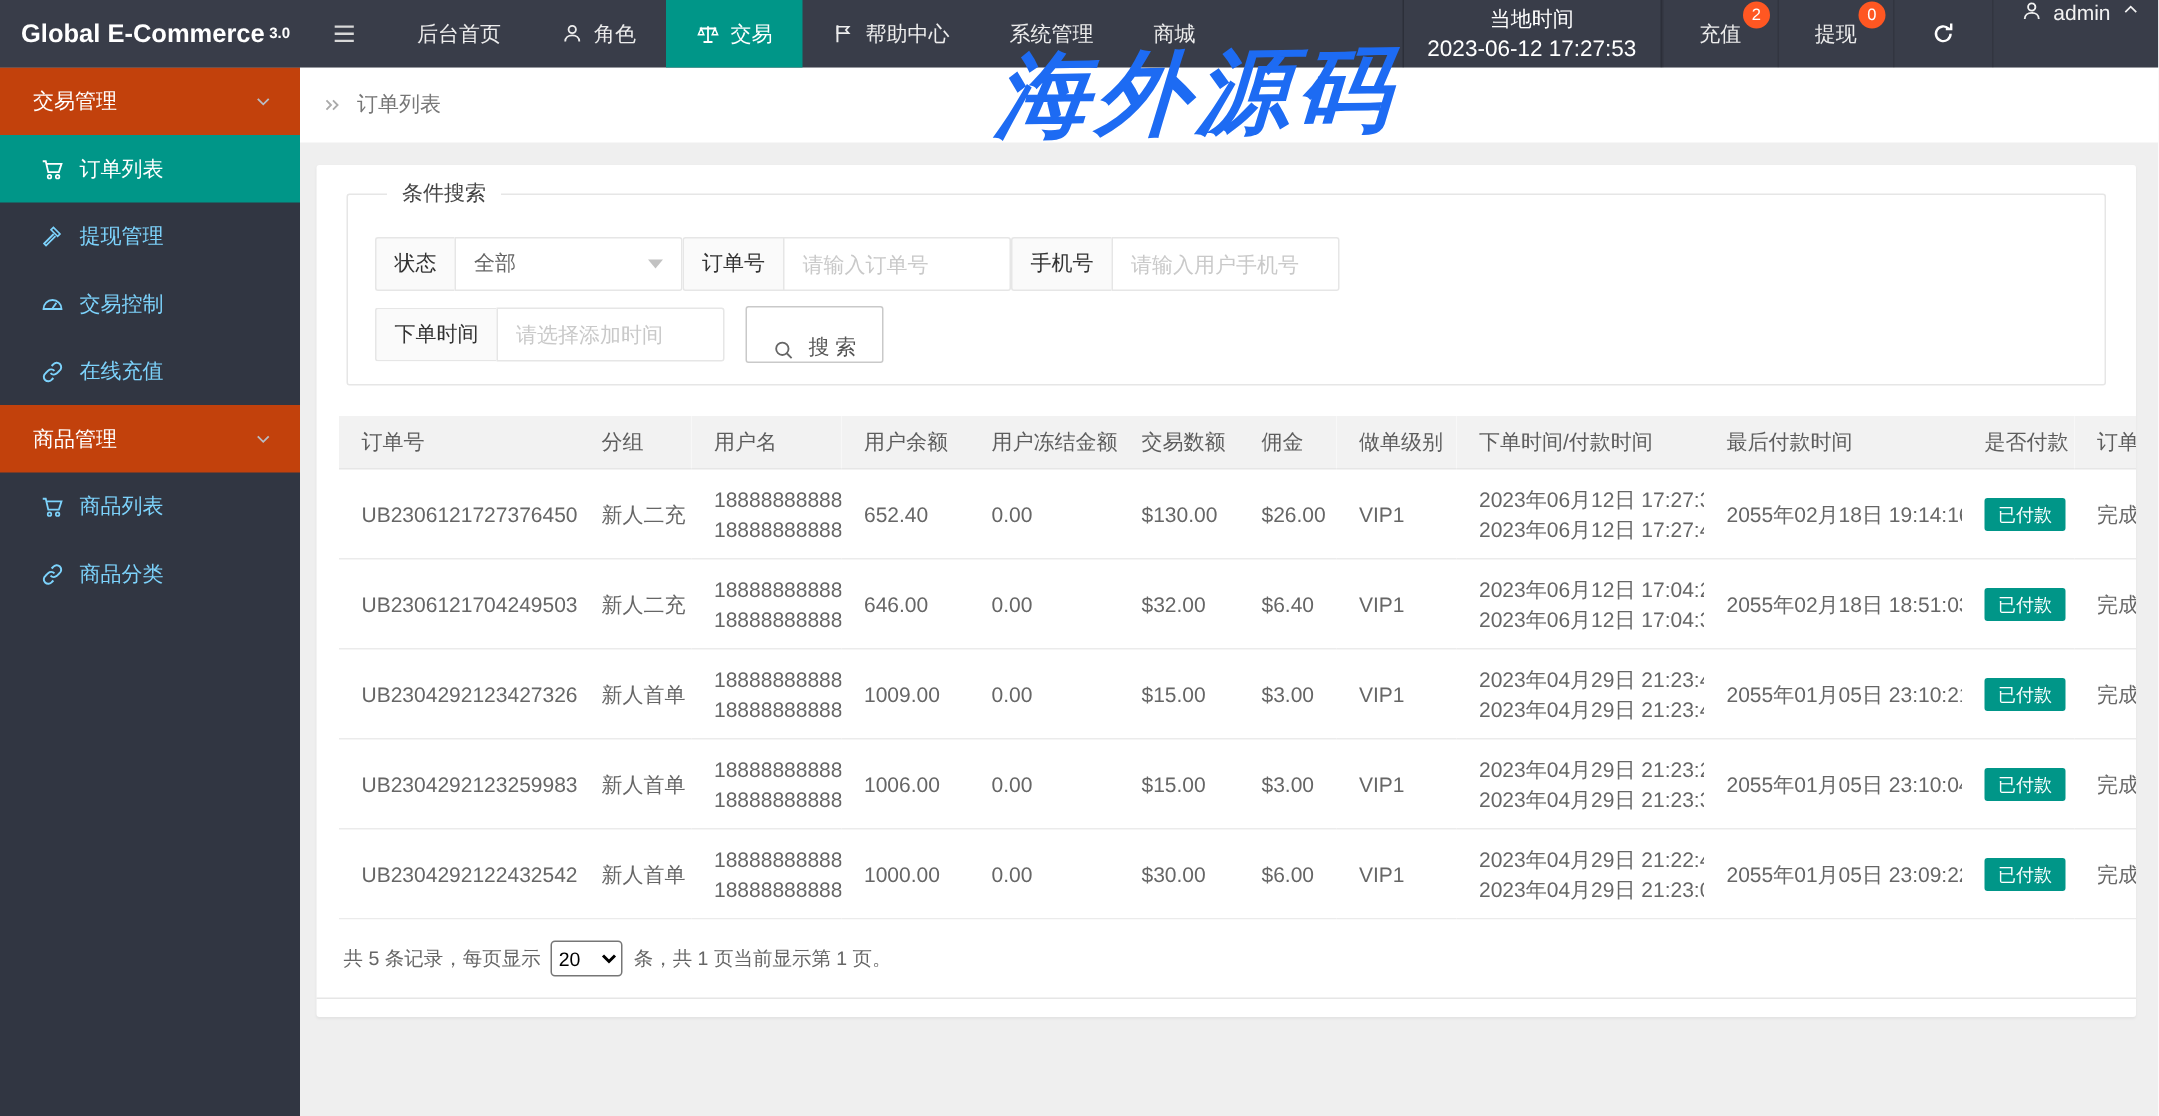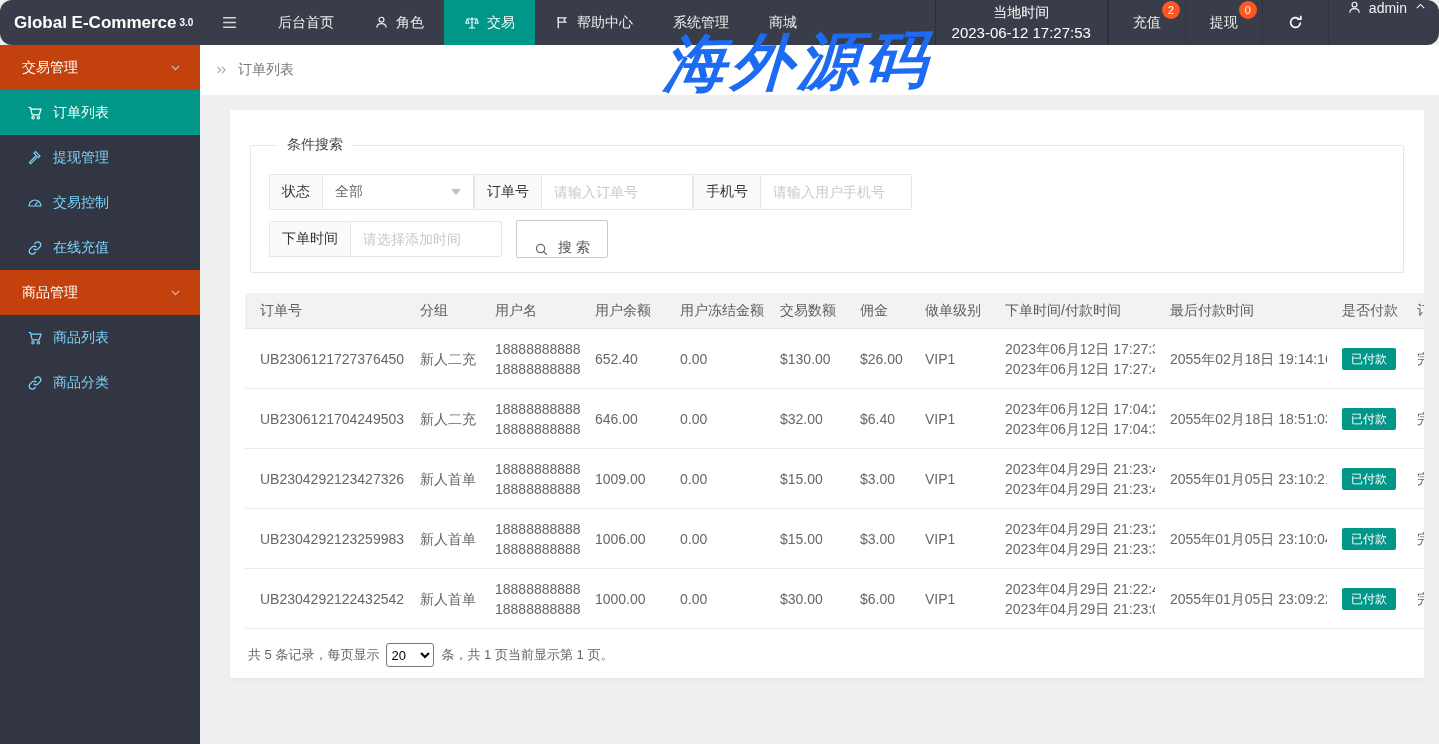--- a/index.html
+++ b/index.html
@@ -1,20 +1,20 @@
 <!DOCTYPE html>
 <html><head>
 <meta charset="utf-8">
 <style>
   html,body{margin:0;padding:0;}
   body{font-family:"Liberation Sans","DejaVu Sans",sans-serif;}
   .screen{position:relative;width:1439px;height:744px;background:#efefef;overflow:hidden;}
 
   
-  .topbar{position:absolute;top:0;left:0;width:100%;height:45px;background:#393D49;display:flex;align-items:stretch;z-index:10;border-radius:12px;}
+  .topbar{position:absolute;top:0;left:0;width:100%;height:45px;background:#393D49;display:flex;align-items:stretch;z-index:10;}
   .logo{width:200px;box-sizing:border-box;display:flex;align-items:center;padding-left:14px;color:#fff;font-size:17px;font-weight:bold;white-space:nowrap;}
   .logo sup{font-size:10px;font-weight:bold;margin-left:3px;}
   .menu-toggle{width:58px;display:flex;align-items:center;justify-content:center;color:#d8d8d8;cursor:pointer;}
   .topnav{display:flex;align-items:stretch;}
   .topnav .nav-item{display:flex;align-items:center;gap:7px;padding:0 20px;font-size:14px;color:#ededed;cursor:pointer;white-space:nowrap;}
   .topnav .nav-item.active{background:#009688;color:#fff;}
   .top-right{margin-left:auto;display:flex;align-items:stretch;}
   .time-block{display:flex;flex-direction:column;justify-content:center;align-items:center;padding:0 16px;color:#fff;border-left:1px solid rgba(0,0,0,.22);border-right:1px solid rgba(0,0,0,.22);}
   .time-block .t1{font-size:14px;line-height:20px;}
   .time-block .t2{font-size:15px;line-height:21px;font-weight:500;}
@@ -27,21 +27,21 @@
   .side-section{height:45px;display:flex;align-items:center;justify-content:space-between;padding:0 18px 0 22px;background:#c2410c;color:#fff;font-size:14px;cursor:pointer;}
   .side-item{height:45px;display:flex;align-items:center;gap:10px;padding-left:27px;color:#7dd3fc;font-size:14px;cursor:pointer;}
   .side-item.active{background:#009688;color:#fff;}
   .side-item svg{flex:0 0 auto;}
 
   
   .main{position:absolute;left:200px;top:45px;right:0;bottom:0;}
   .breadcrumb-bar{height:50px;background:#fff;display:flex;align-items:center;gap:9px;padding-left:15px;}
   .crumb{color:#777;font-size:14px;}
 
-  .card{position:absolute;left:30px;right:15px;top:65px;height:568px;box-sizing:border-box;background:#fff;border-radius:2px;box-shadow:0 1px 2px rgba(0,0,0,.05);padding-top:26px;overflow:visible;}
+  .card{position:absolute;left:11px;right:15px;top:65px;height:568px;box-sizing:border-box;background:#fff;border-radius:2px;box-shadow:0 1px 2px rgba(0,0,0,.05);padding-top:10px;overflow:visible;}
 
   
   fieldset.search{margin:0 20px;border:1px solid #e6e6e6;border-radius:2px;padding:10px 18px 14px;}
   fieldset.search legend{padding:0 10px;margin-left:8px;font-size:14px;color:#444;}
   .form-row{display:flex;align-items:center;margin-top:10px;}
   .fgroup{display:flex;}
   .flabel{display:flex;align-items:center;padding:0 12px;height:36px;background:#fafafa;border:1px solid #e6e6e6;border-right:none;border-radius:2px 0 0 2px;font-size:14px;color:#333;white-space:nowrap;box-sizing:border-box;}
   .fctrl{height:36px;box-sizing:border-box;border:1px solid #e6e6e6;border-radius:0 2px 2px 0;font-size:14px;color:#666;padding:0 12px;background:#fff;outline:none;}
   input.fctrl{width:152px;}
   input.fctrl::placeholder{color:#c9c9c9;}

